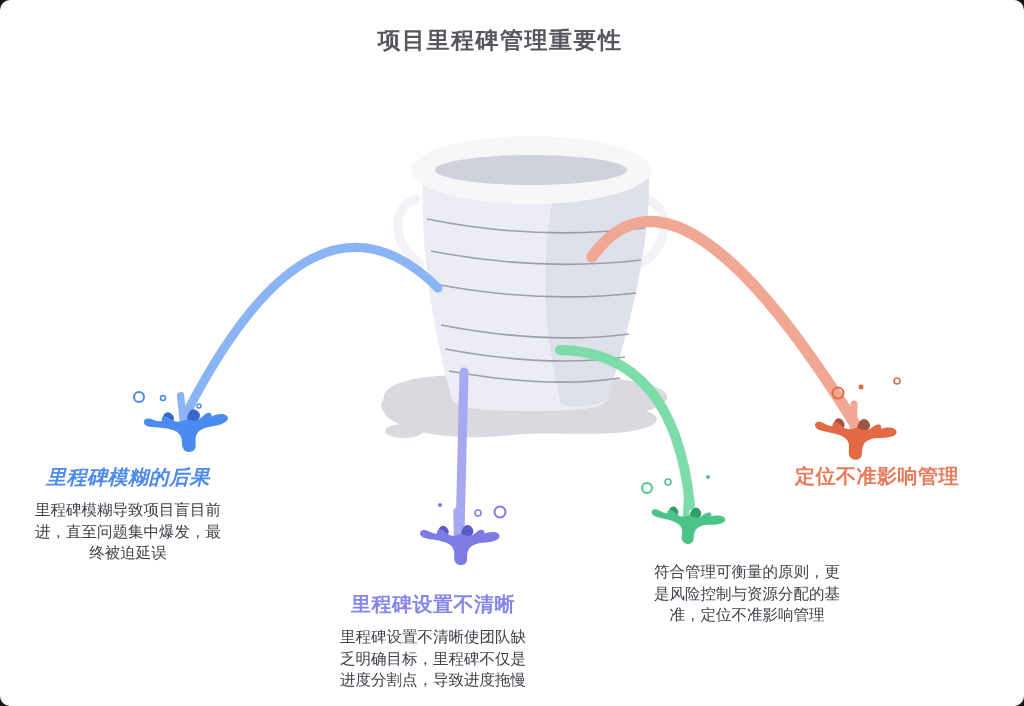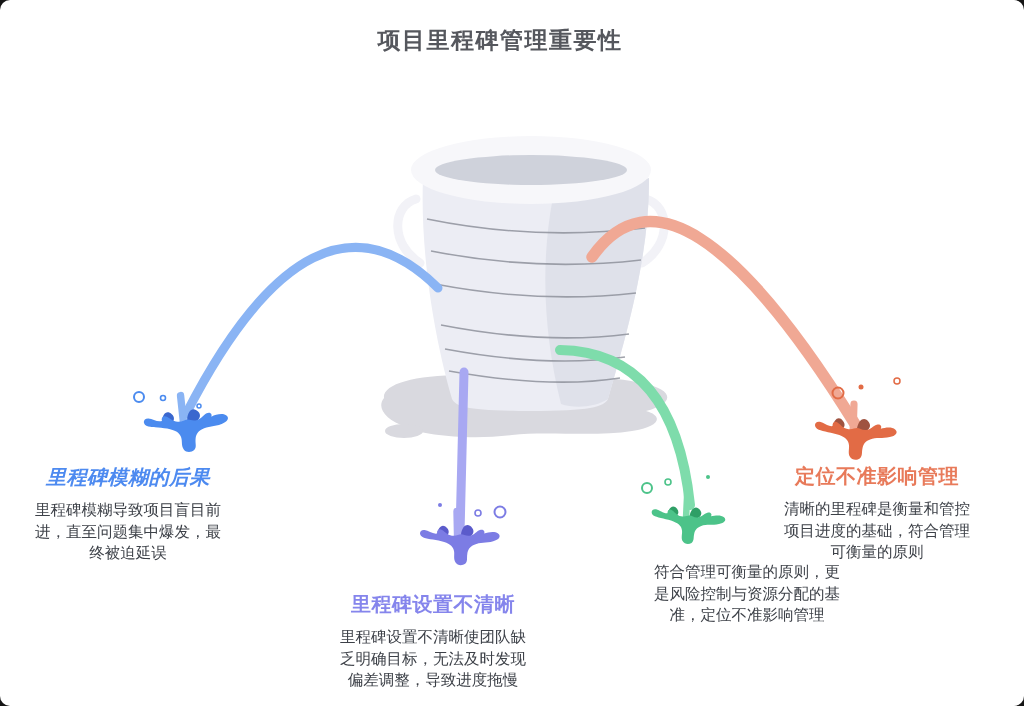--- a/index.html
+++ b/index.html
@@ -107,25 +107,24 @@
     </g>
   </svg>
 
   <section class="block b-blue">
     <h2>里程碑模糊的后果</h2>
     <p>里程碑模糊导致项目盲目前进，直至问题集中爆发，最终被迫延误</p>
   </section>
 
   <section class="block b-purple">
     <h2>里程碑设置不清晰</h2>
-    <p>里程碑设置不清晰使团队缺乏明确目标，无法及时发现偏差调整，导致进度拖慢</p>
+    <p>里程碑设置不清晰使团队缺乏明确目标，里程碑不仅是进度分割点，导致进度拖慢</p>
   </section>
 
   <section class="block b-green">
     <p>符合管理可衡量的原则，更是风险控制与资源分配的基准，定位不准影响管理</p>
   </section>
 
   <section class="block b-red">
     <h2>定位不准影响管理</h2>
-    <p>清晰的里程碑是衡量和管控项目进度的基础，符合管理可衡量的原则</p>
   </section>
 
 </div>
 
 </body></html>

